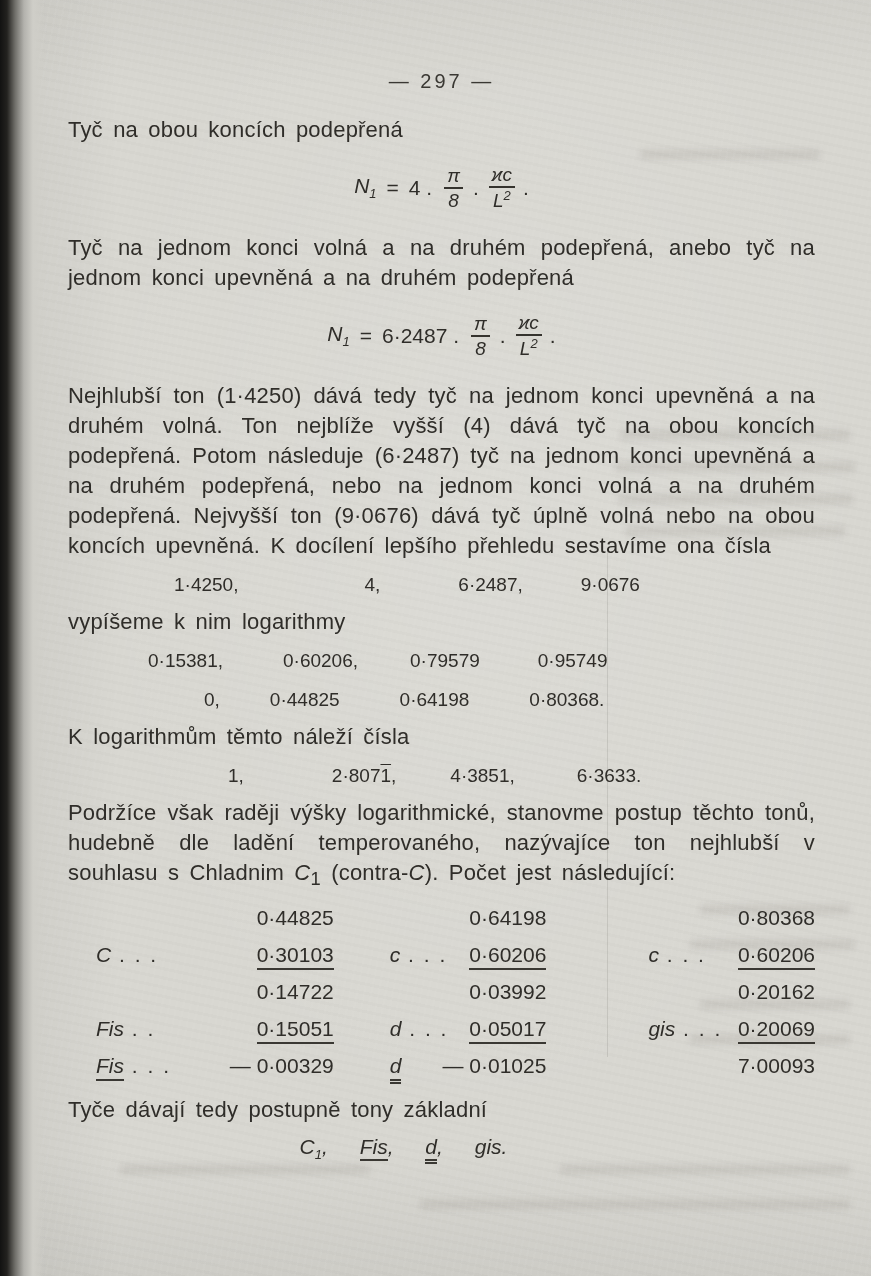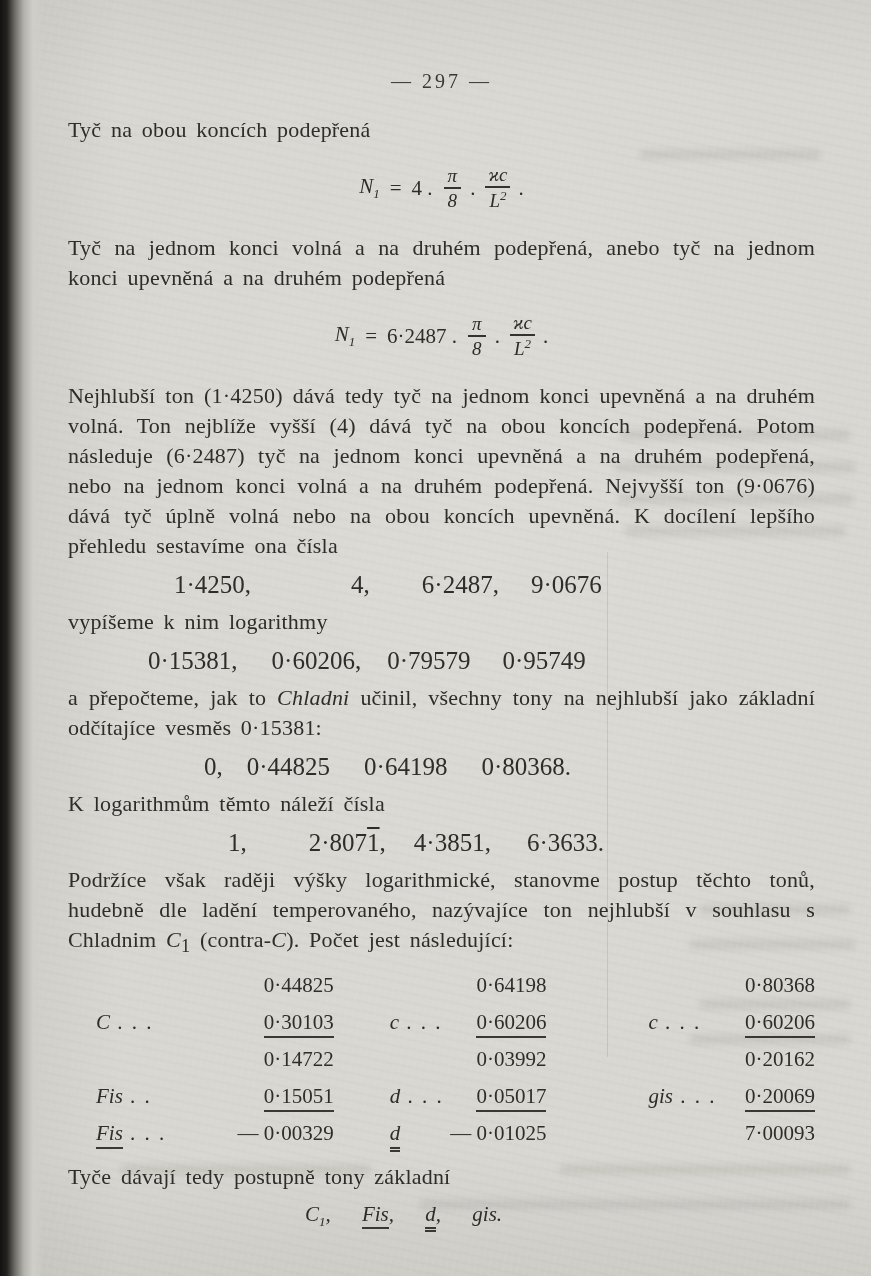--- a/index.html
+++ b/index.html
@@ -6,21 +6,21 @@
   .page {
     position:relative;
     width:871px; height:1276px;
     margin:0 auto;
     overflow:hidden;
     background:
       radial-gradient(ellipse at 55% 40%, rgba(255,255,255,0.10), rgba(0,0,0,0) 60%),
       linear-gradient(to right, rgba(0,0,0,0.05) 0, rgba(0,0,0,0) 120px),
       linear-gradient(to bottom, rgba(0,0,0,0.03) 0, rgba(0,0,0,0) 90px, rgba(0,0,0,0) 1150px, rgba(0,0,0,0.05) 1276px),
       #d8d7d1;
-    font-family:Liberation Serif, serif;
+    font-family:Liberation Sans, sans-serif;
     color:#2f2d29;
   }
   .page::after {
     content:""; position:absolute; inset:0; pointer-events:none;
     background:
       repeating-linear-gradient(12deg, rgba(90,88,82,0.025) 0 3px, rgba(0,0,0,0) 3px 9px),
       repeating-linear-gradient(101deg, rgba(255,255,255,0.03) 0 2px, rgba(0,0,0,0) 2px 7px);
   }
   .binding {
     position:absolute; left:0; top:0; bottom:0; width:44px; z-index:3;
@@ -42,21 +42,21 @@
   .formula .fvar { font-style:italic; }
   .formula sub { font-size:13px; }
   .formula sup { font-size:13px; }
   .formula .feq { margin:0 10px; }
   .formula .fcoef { margin-right:4px; }
   .frac { display:inline-flex; flex-direction:column; align-items:center; line-height:1.15; font-size:19px; margin:0 7px; font-style:italic; }
   .frac .den { border-top:2px solid #35332e; padding:1px 4px 0 4px; }
   .frac .num { padding:0 4px; }
   .fdot { margin:0 2px; }
 
-  .numrow { display:flex; font-size:25px; line-height:30px; margin:9px 0 7px; white-space:pre; }
+  .numrow { display:flex; font-size:19px; line-height:30px; margin:9px 0 7px; white-space:pre;gap:26px; }
   .over { text-decoration:overline; }
 
   .wtable { display:flex; margin:12px 0 4px; font-size:21px; }
   .trow { display:flex; height:37px; align-items:baseline; white-space:pre; }
   .lab { font-style:italic; }
   .dots { letter-spacing:2px; }
   .col1 { width:268px; }
   .col1 .trow { padding-left:28px; }
   .col2 { width:158px; margin-left:56px; }
   .col3 { width:168px; margin-left:102px; }
@@ -139,21 +139,20 @@
 
     <p>vypíšeme k nim logarithmy</p>
 
     <div class="numrow">
       <span style="margin-left:80px">0·15381,</span>
       <span style="margin-left:34px">0·60206,</span>
       <span style="margin-left:26px">0·79579</span>
       <span style="margin-left:32px">0·95749</span>
     </div>
 
-    <p class="just"><span>a přepočteme, jak to </span><i>Chladni</i><span> učinil, všechny tony na nejhlubší jako základní odčítajíce vesměs 0·15381:</span></p>
 
     <div class="numrow">
       <span style="margin-left:136px">0,</span>
       <span style="margin-left:24px">0·44825</span>
       <span style="margin-left:34px">0·64198</span>
       <span style="margin-left:34px">0·80368.</span>
     </div>
 
     <p>K logarithmům těmto náleží čísla</p>
 

